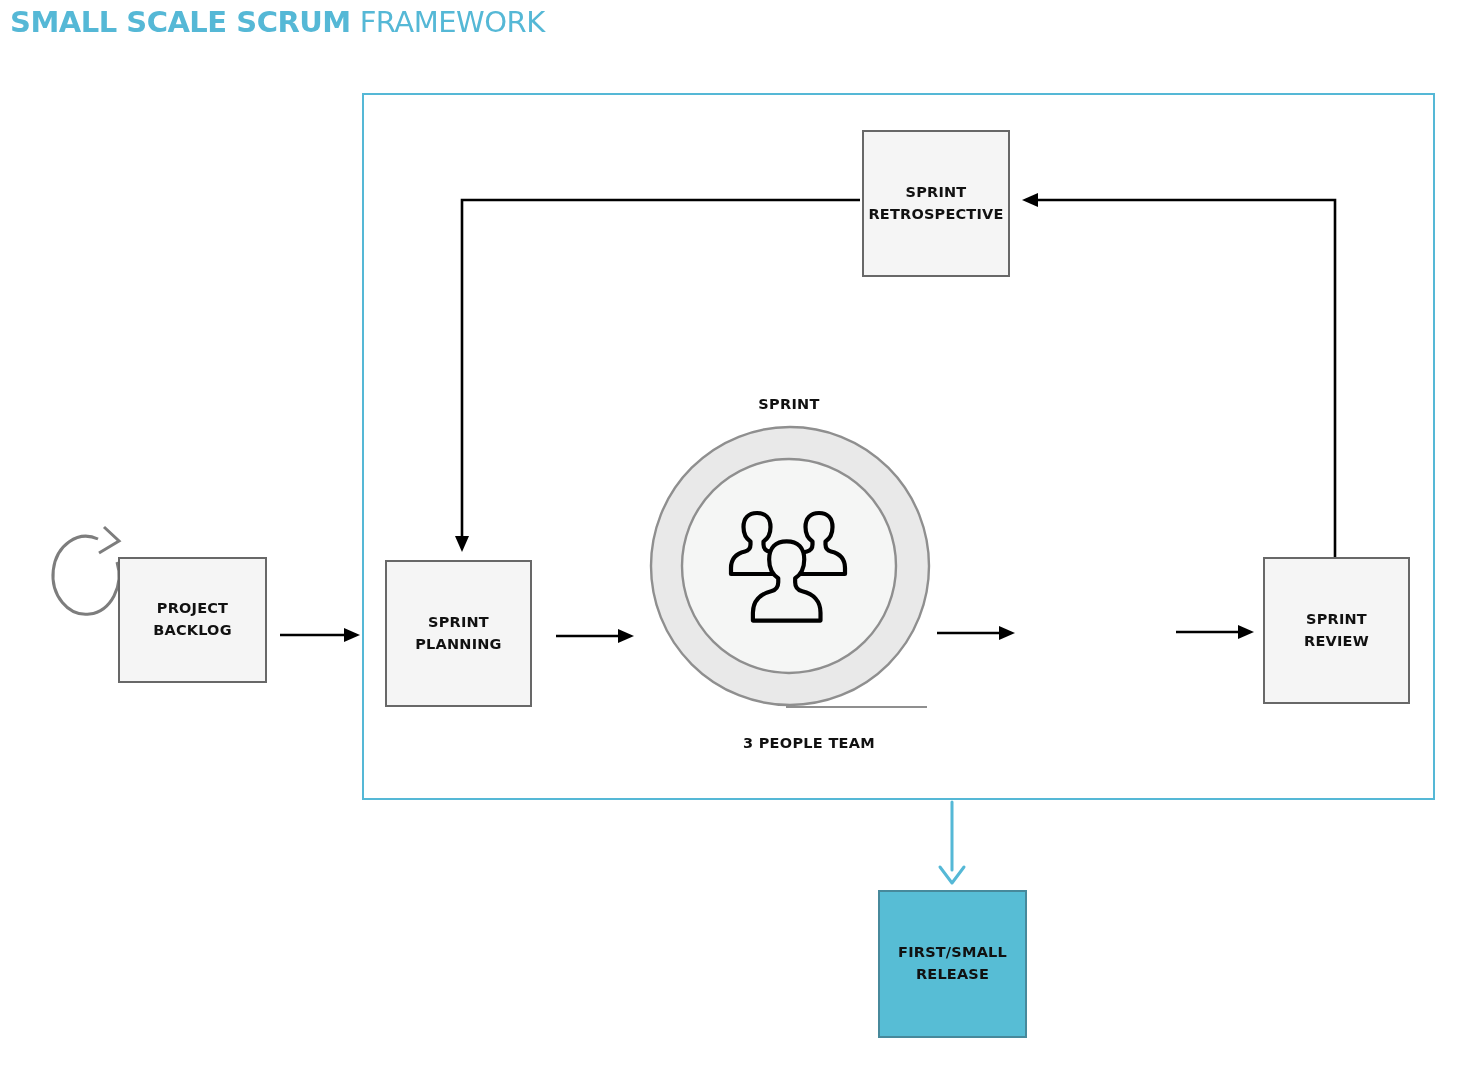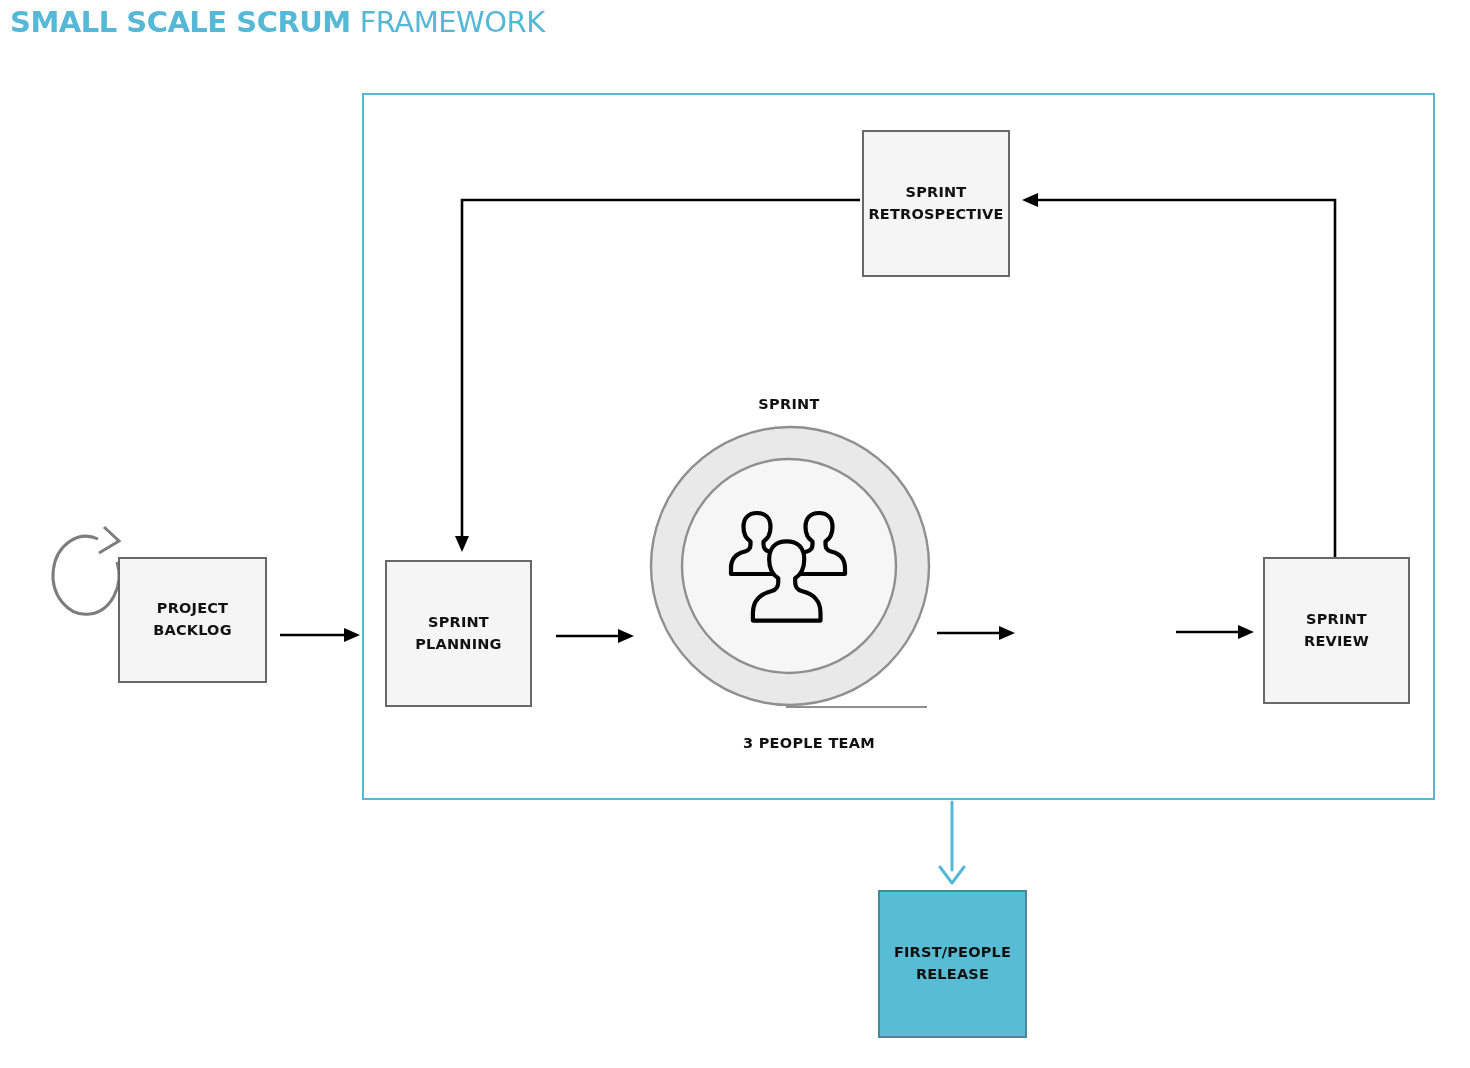--- a/index.html
+++ b/index.html
@@ -111,20 +111,20 @@
   <div class="node" style="left:118px;top:557px;width:149px;height:126px;">PROJECT
 BACKLOG</div>
 
   <div class="node" style="left:385px;top:560px;width:147px;height:147px;">SPRINT
 PLANNING</div>
 
 
   <div class="node" style="left:1263px;top:557px;width:147px;height:147px;">SPRINT
 REVIEW</div>
 
-  <div class="node release" style="left:878px;top:890px;width:149px;height:148px;">FIRST/PEOPLE
+  <div class="node release" style="left:878px;top:890px;width:149px;height:148px;">FIRST/SMALL
 RELEASE</div>
 
   <div class="float-label" style="left:689px;top:396px;width:200px;">SPRINT</div>
 
   <div class="float-label" style="left:709px;top:719px;width:200px;margin-top:16px;">3 PEOPLE TEAM</div>
 
 </div>
 
 </body></html>

